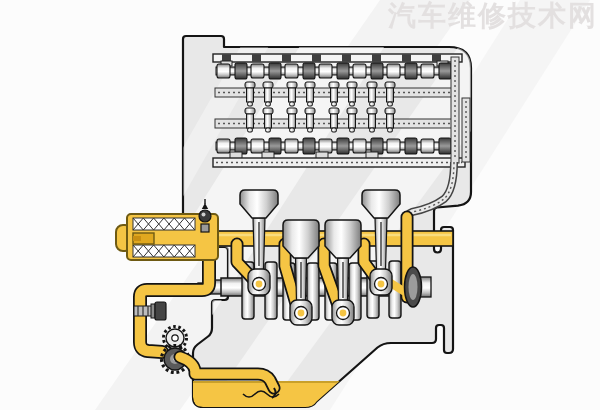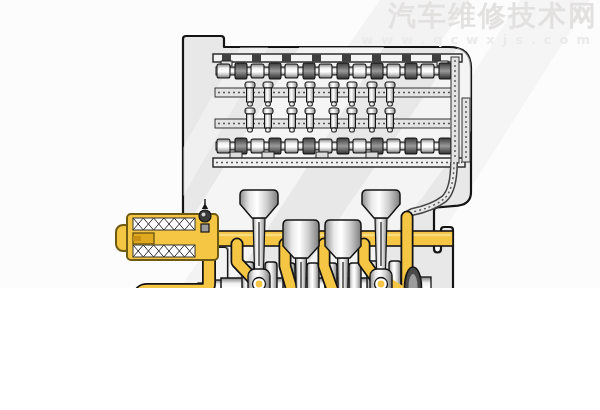--- a/index.html
+++ b/index.html
@@ -1,17 +1,17 @@
 <!DOCTYPE html>
 <html><head>
 <meta charset="utf-8">
 <style>
   html,body{margin:0;padding:0;background:#ffffff;}
   #stage{
-    position:relative;width:600px;height:288px;overflow:hidden;
+    position:relative;width:600px;height:410px;overflow:hidden;
     background:var(--bg,#fcfcfc);
     font-family:"DejaVu Sans","Liberation Sans",sans-serif;
   }
   #stage svg{position:absolute;left:0;top:0;}
   .wm{
     position:absolute;right:2px;top:1px;z-index:5;text-align:right;
     color:var(--wm,#e3e0e0);pointer-events:none;user-select:none;
   }
   .wm-title{
     font-size:28px;font-weight:bold;letter-spacing:2px;line-height:30px;
@@ -30,21 +30,20 @@
   .rail{fill:#e3e3e3;stroke:#333;stroke-width:1;}
   .dots{stroke:#555;stroke-width:1.4;stroke-dasharray:2 3;fill:none;}
 </style>
 </head>
 <body>
 
 <div id="stage" style="--oil: #F5C544; --oilsurf: #C9A02A; --filt: #6E5A13; --body: #E8E8E8; --outline: #141414; --bg: #FCFCFC; --wm: #E3E0E0;">
 
   <div class="wm">
     <div class="wm-title">汽车维修技术网</div>
-    <div class="wm-url">www.qcwxjs.com</div>
   </div>
 
   <svg width="600" height="410" viewBox="0 0 600 410">
     <defs>
       <linearGradient id="gMetalH" x1="0" y1="0" x2="1" y2="0">
         <stop offset="0" stop-color="#8f8f8f"></stop>
           <stop offset="0.25" stop-color="#e9e9e9"></stop>
         <stop offset="0.45" stop-color="#ffffff"></stop>
           <stop offset="0.7" stop-color="#cfcfcf"></stop>
         <stop offset="1" stop-color="#7d7d7d"></stop>

